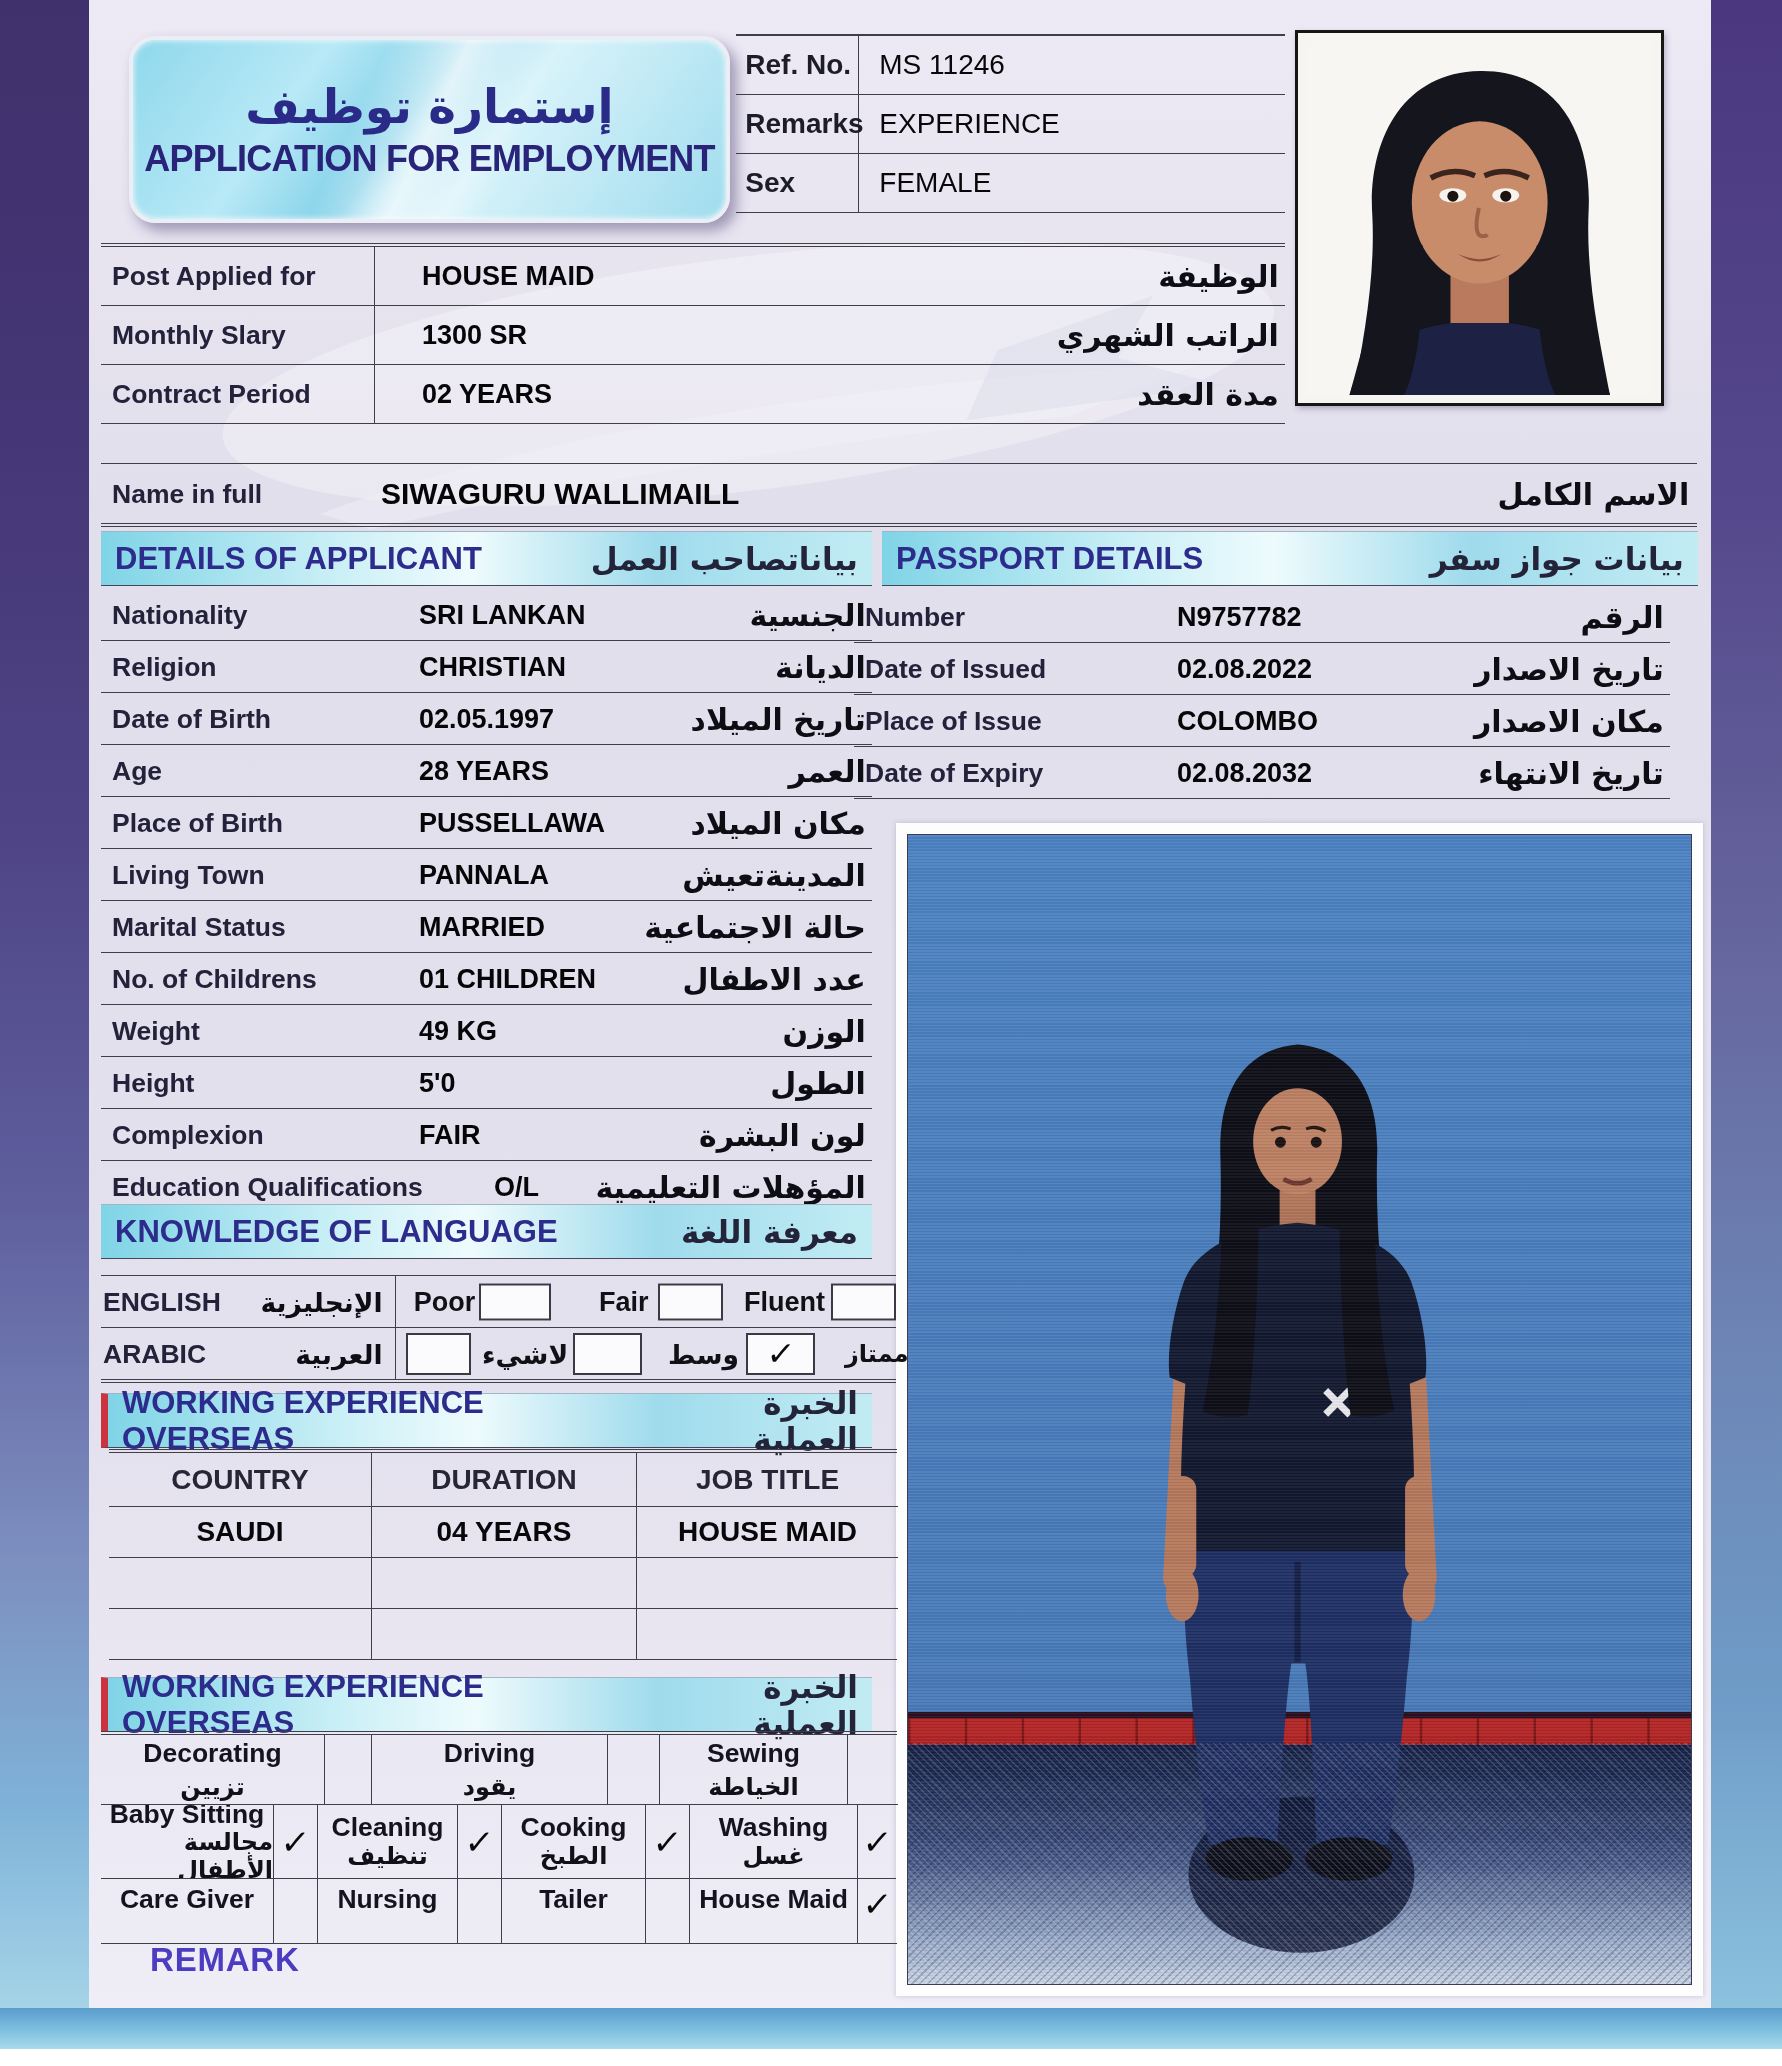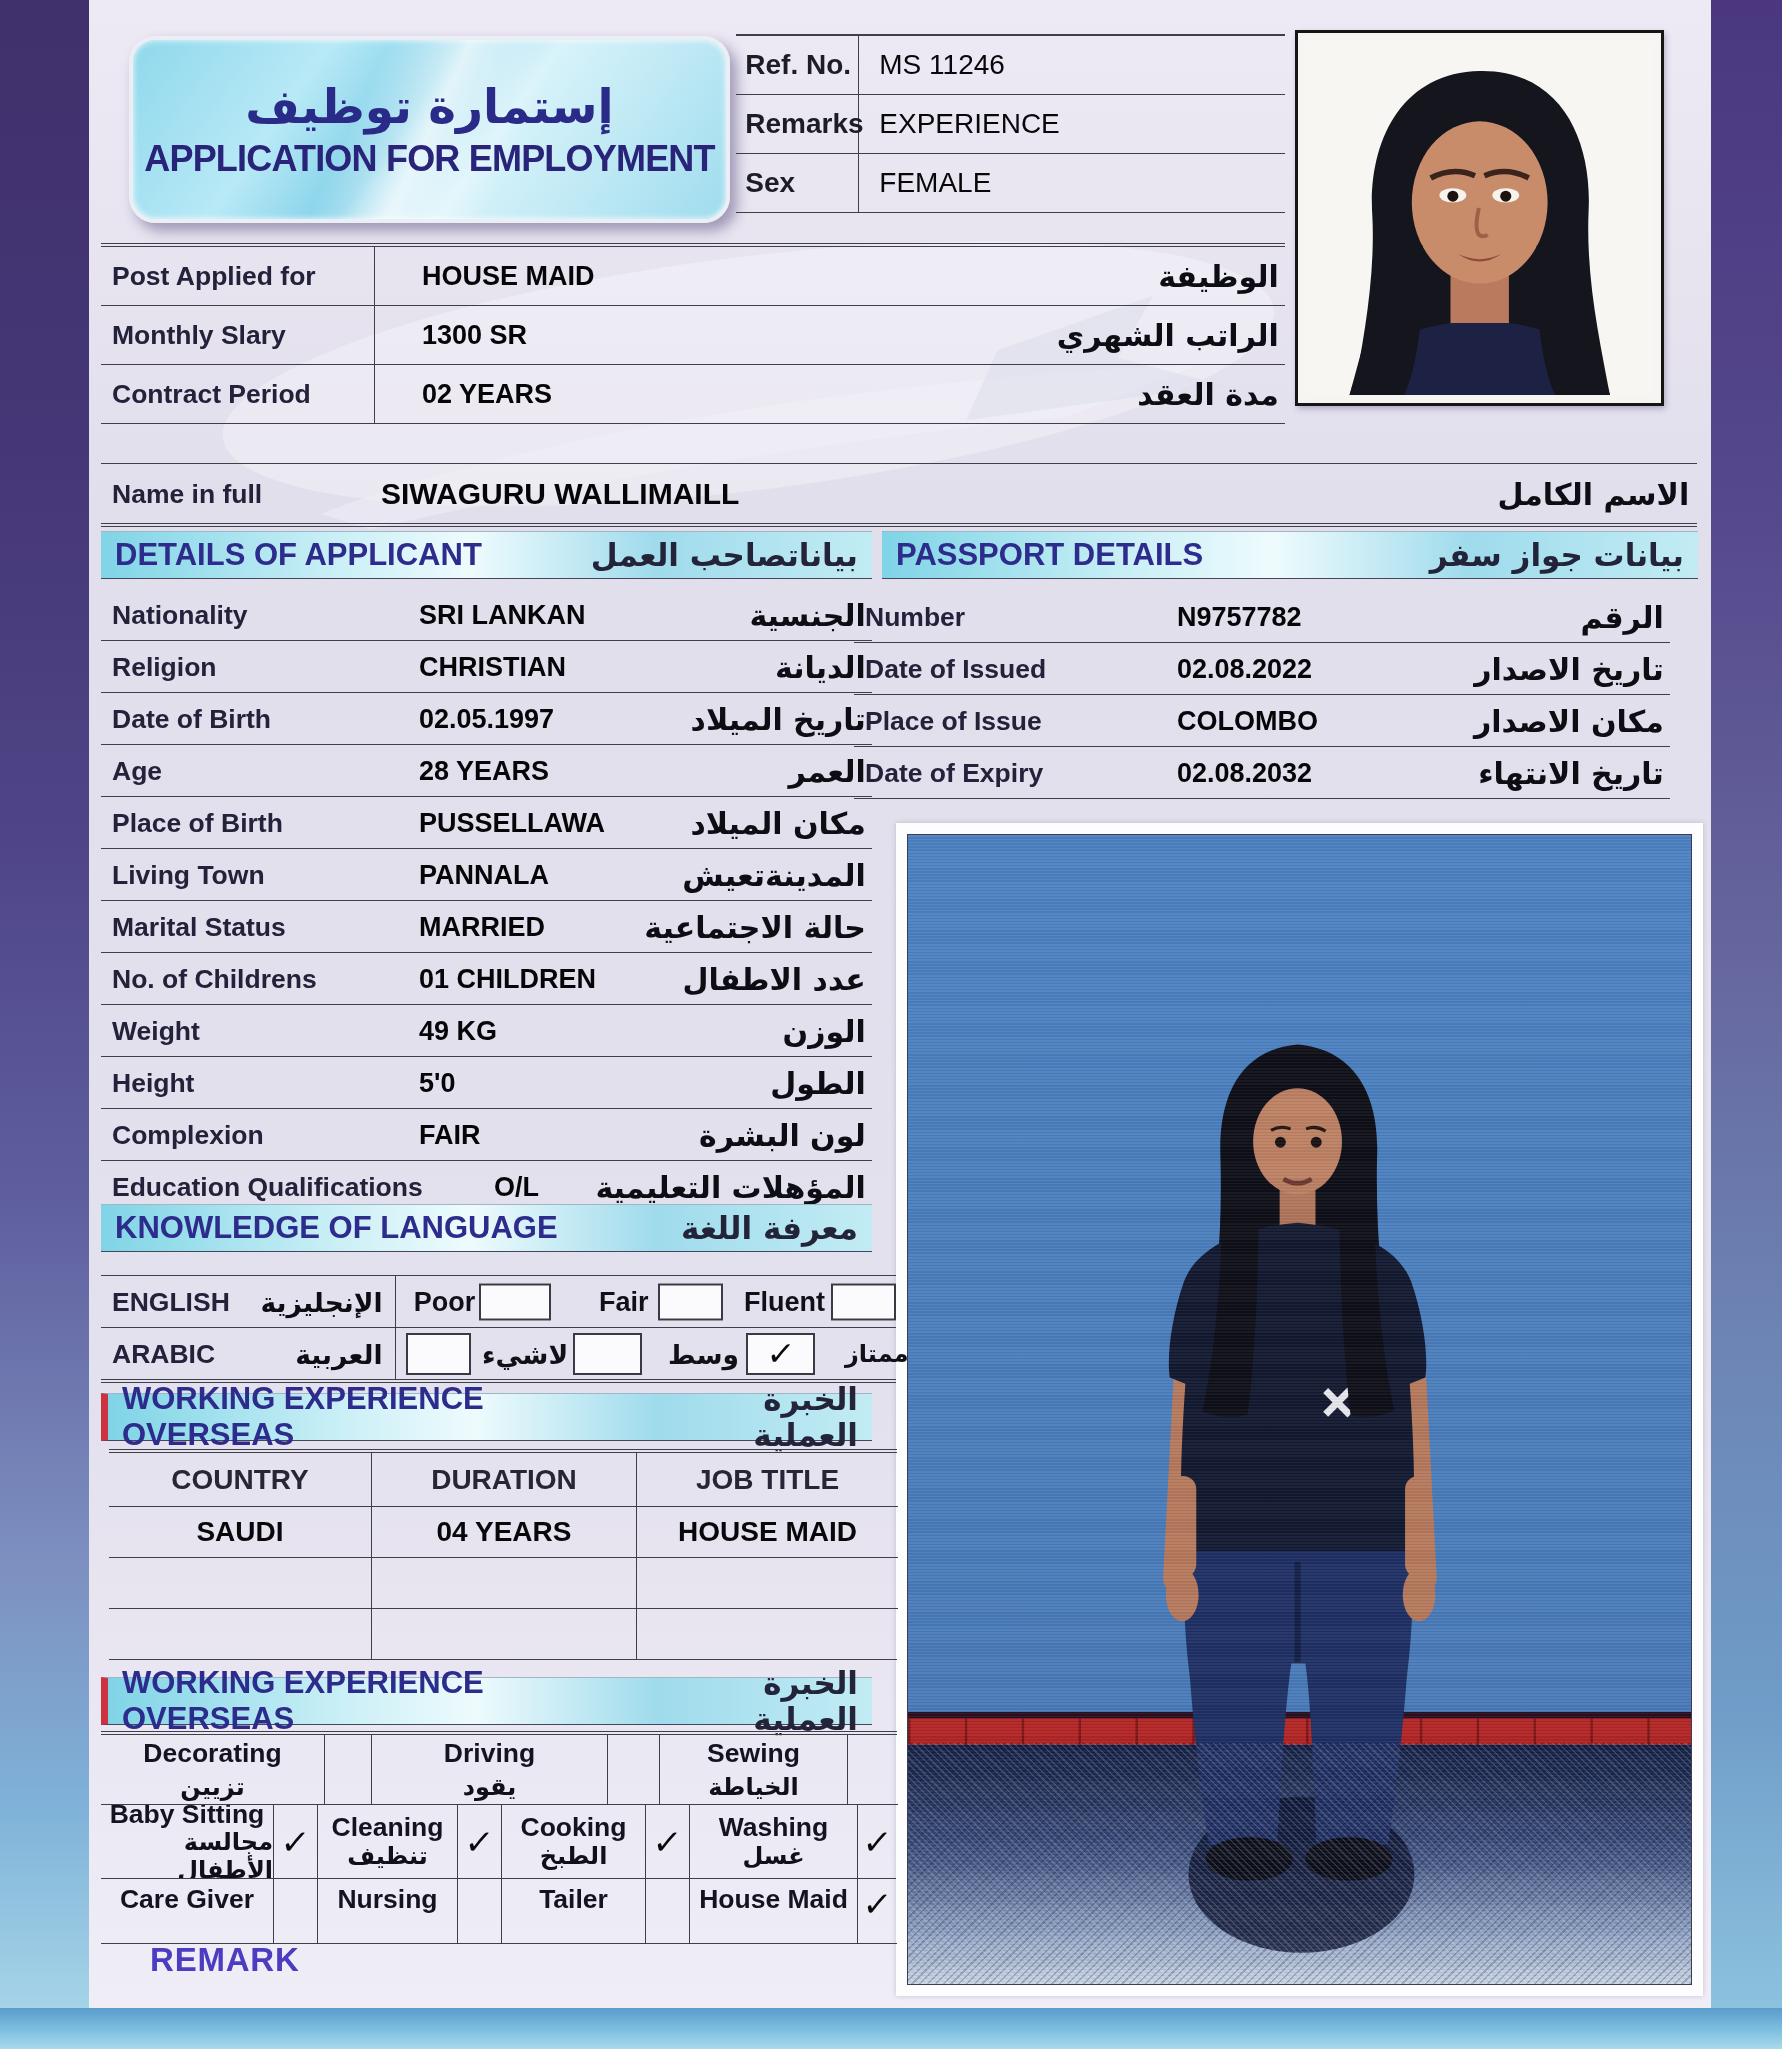--- a/index.html
+++ b/index.html
@@ -52,42 +52,42 @@
   .post-row .pa{width:436px;text-align:right;padding-right:6.2px;}
 
   
   .name-row{position:absolute;left:101px;top:463px;width:1596px;height:59px;border-top:1.6px solid #3f3f49;
     border-bottom:4.7px double #3f3f49;}
   .name-row .nl{position:absolute;left:11px;top:50%;transform:translateY(-50%);}
   .name-row .nv{position:absolute;left:280px;top:50%;transform:translateY(-50%);font-size:30px;}
   .name-row .na{position:absolute;right:7.8px;top:50%;transform:translateY(-50%);}
 
   
-  .sec{position:absolute;height:48px;box-sizing:border-box;border-top:1.6px solid #9fb6c4;border-bottom:1.6px solid #46465a;
+  .sec{position:absolute;height:55px;box-sizing:border-box;border-top:1.6px solid #9fb6c4;border-bottom:1.6px solid #46465a;
     background:linear-gradient(90deg,#7fd4e6 0%,#c9eff6 30%,#eefbfd 48%,#9fdbec 72%,#c2ecf4 100%);
     display:flex;align-items:center;justify-content:space-between;padding:0 14px;}
   .sec .se{font-weight:700;font-size:31px;color:#2d2b8c;}
   .sec .sa{font-family:"DejaVu Sans",sans-serif;font-weight:700;font-size:31px;color:#23233a;}
   .sec.red{border-left:7px solid #cc3340;}
 
   
   .rows{position:absolute;}
   .drow{position:relative;height:51px;border-bottom:1.6px solid #3f3f49;}
   .drow .lbl{position:absolute;left:11px;top:50%;transform:translateY(-50%);}
   .drow .val{position:absolute;left:318px;top:50%;transform:translateY(-50%);}
   .drow.wide .val{left:393px;}
   .drow .ar{position:absolute;right:6.2px;top:50%;transform:translateY(-50%);}
   .prow .val{left:323px;}
 
   
   .lang-table{position:absolute;left:101px;top:1275px;width:795px;border-top:1.6px solid #3f3f49;border-bottom:4.7px double #3f3f49;}
   .lang-row{position:relative;height:51px;}
   .lang-row.first{border-bottom:1.6px solid #3f3f49;}
   .lang-left{position:absolute;left:0;top:0;bottom:0;width:294px;border-right:1.6px solid #3f3f49;}
-  .lang-left .lbl{position:absolute;left:11px;top:50%;transform:translateY(-50%);}
+  .lang-left .lbl{position:absolute;left:2px;top:50%;transform:translateY(-50%);}
   .lang-left .ar{position:absolute;right:12.5px;top:50%;transform:translateY(-50%);font-size:26.5px;}
   .lang-right{position:absolute;left:294px;right:0;top:0;bottom:0;}
   .opt-lbl{position:absolute;top:50%;transform:translateY(-50%);font-weight:700;font-size:27px;color:#101016;}
   .cbox{position:absolute;top:50%;transform:translateY(-50%);height:37px;background:#fbfbfd;
     border:2.3px solid #3a3a44;box-sizing:border-box;display:flex;align-items:center;justify-content:center;}
   .check{font-family:"DejaVu Sans",sans-serif;font-weight:700;font-size:33px;color:#0a0a0a;transform:skewX(-6deg);}
 
   
   .exp-table{position:absolute;left:109px;top:1449px;width:788px;border-top:4.7px double #3f3f49;border-bottom:1.6px solid #3f3f49;}
   .exp-row{display:grid;grid-template-columns:263px 265px 261px;}

